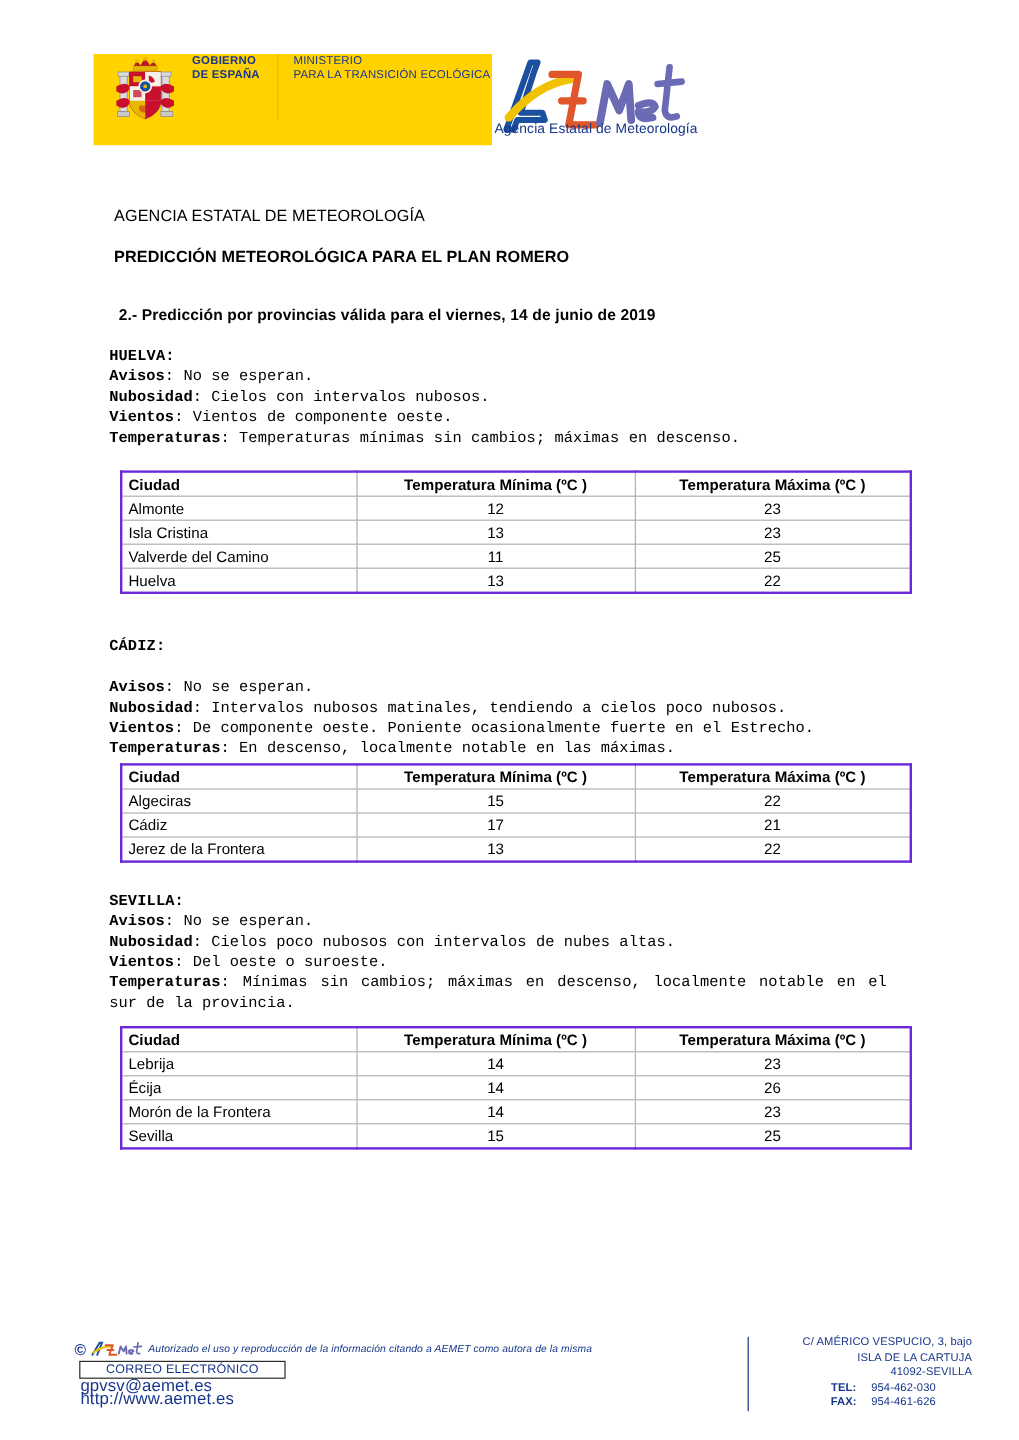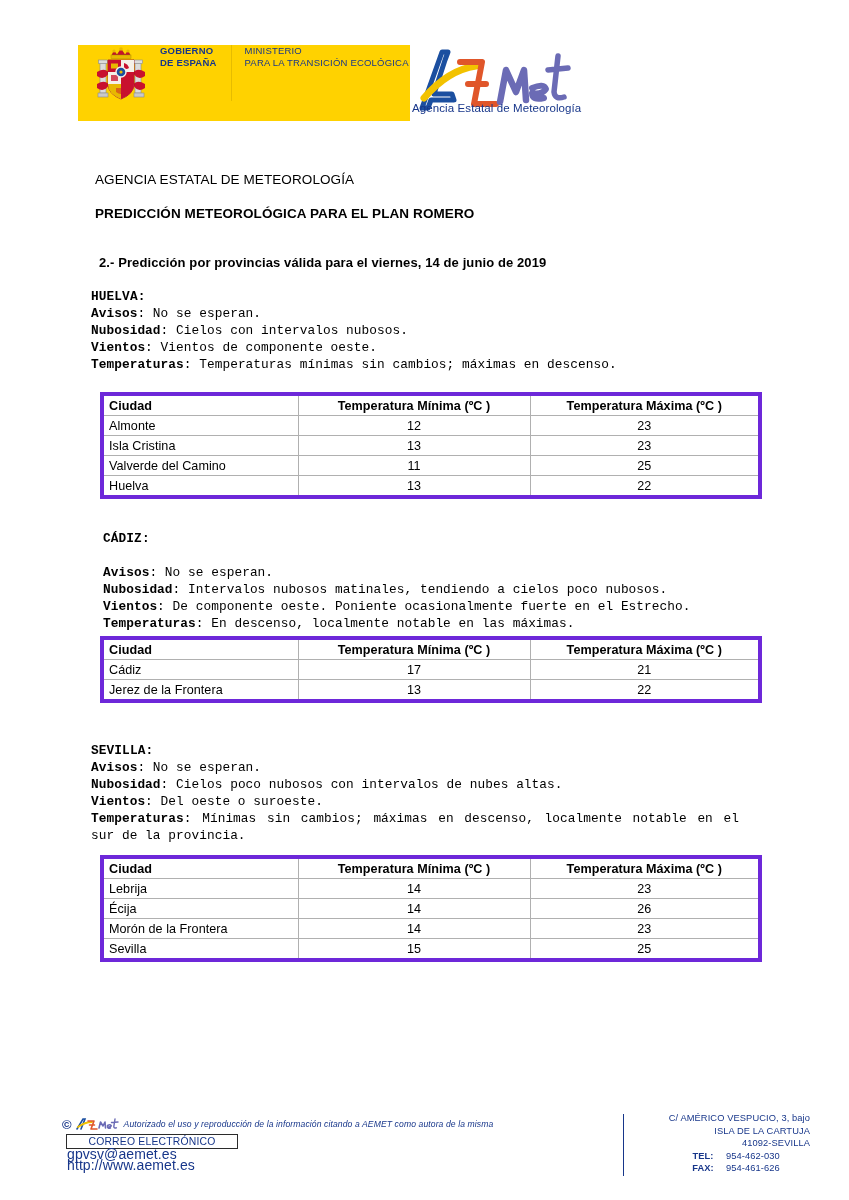--- a/index.html
+++ b/index.html
@@ -135,21 +135,21 @@
   }
   .gap-line { height: 17px; }
 
   
   table.temp-table {
     position: absolute;
     left: 100px;
     border-collapse: collapse;
     width: 658px;
     table-layout: fixed;
-    border: 4px solid #6d28d9;
+    border: 2px solid #6d28d9;
   }
   table.temp-table td {
     border: 1px solid #b0b0b0;
     font-size: 12.6px;
     height: 19px;
     padding: 0 0 0 5px;
     letter-spacing: 0.05px;
   }
   table.temp-table tr.head td {
     font-weight: bold;
@@ -368,21 +368,21 @@
         <td class="c3">25</td>
       </tr>
       <tr>
         <td>Huelva</td>
         <td class="c2">13</td>
         <td class="c3">22</td>
       </tr>
     </tbody>
   </table>
 
-  <div class="section" style="top:530px;margin-left:12px;">
+  <div class="section" style="top:530px;">
     <div class="prov-name">CÁDIZ:</div>
     <div class="gap-line"></div>
     <div class="prov-line">
       <b>Avisos</b><span>: </span><span>No se esperan.</span>
     </div>
     <div class="prov-line">
       <b>Nubosidad</b><span>: </span><span>Intervalos nubosos matinales, tendiendo a cielos poco nubosos.</span>
     </div>
     <div class="prov-line">
       <b>Vientos</b><span>: </span><span>De componente oeste. Poniente ocasionalmente fuerte en el Estrecho.</span>
@@ -396,20 +396,25 @@
     <colgroup>
         <col class="w1">
         <col class="w2">
         <col class="w3">
       </colgroup>
     <tbody>
       <tr class="head">
         <td>Ciudad</td>
         <td class="c2">Temperatura Mínima (ºC )</td>
         <td class="c3">Temperatura Máxima (ºC )</td>
+      </tr>
+      <tr>
+        <td>Algeciras</td>
+        <td class="c2">15</td>
+        <td class="c3">22</td>
       </tr>
       <tr>
         <td>Cádiz</td>
         <td class="c2">17</td>
         <td class="c3">21</td>
       </tr>
       <tr>
         <td>Jerez de la Frontera</td>
         <td class="c2">13</td>
         <td class="c3">22</td>

